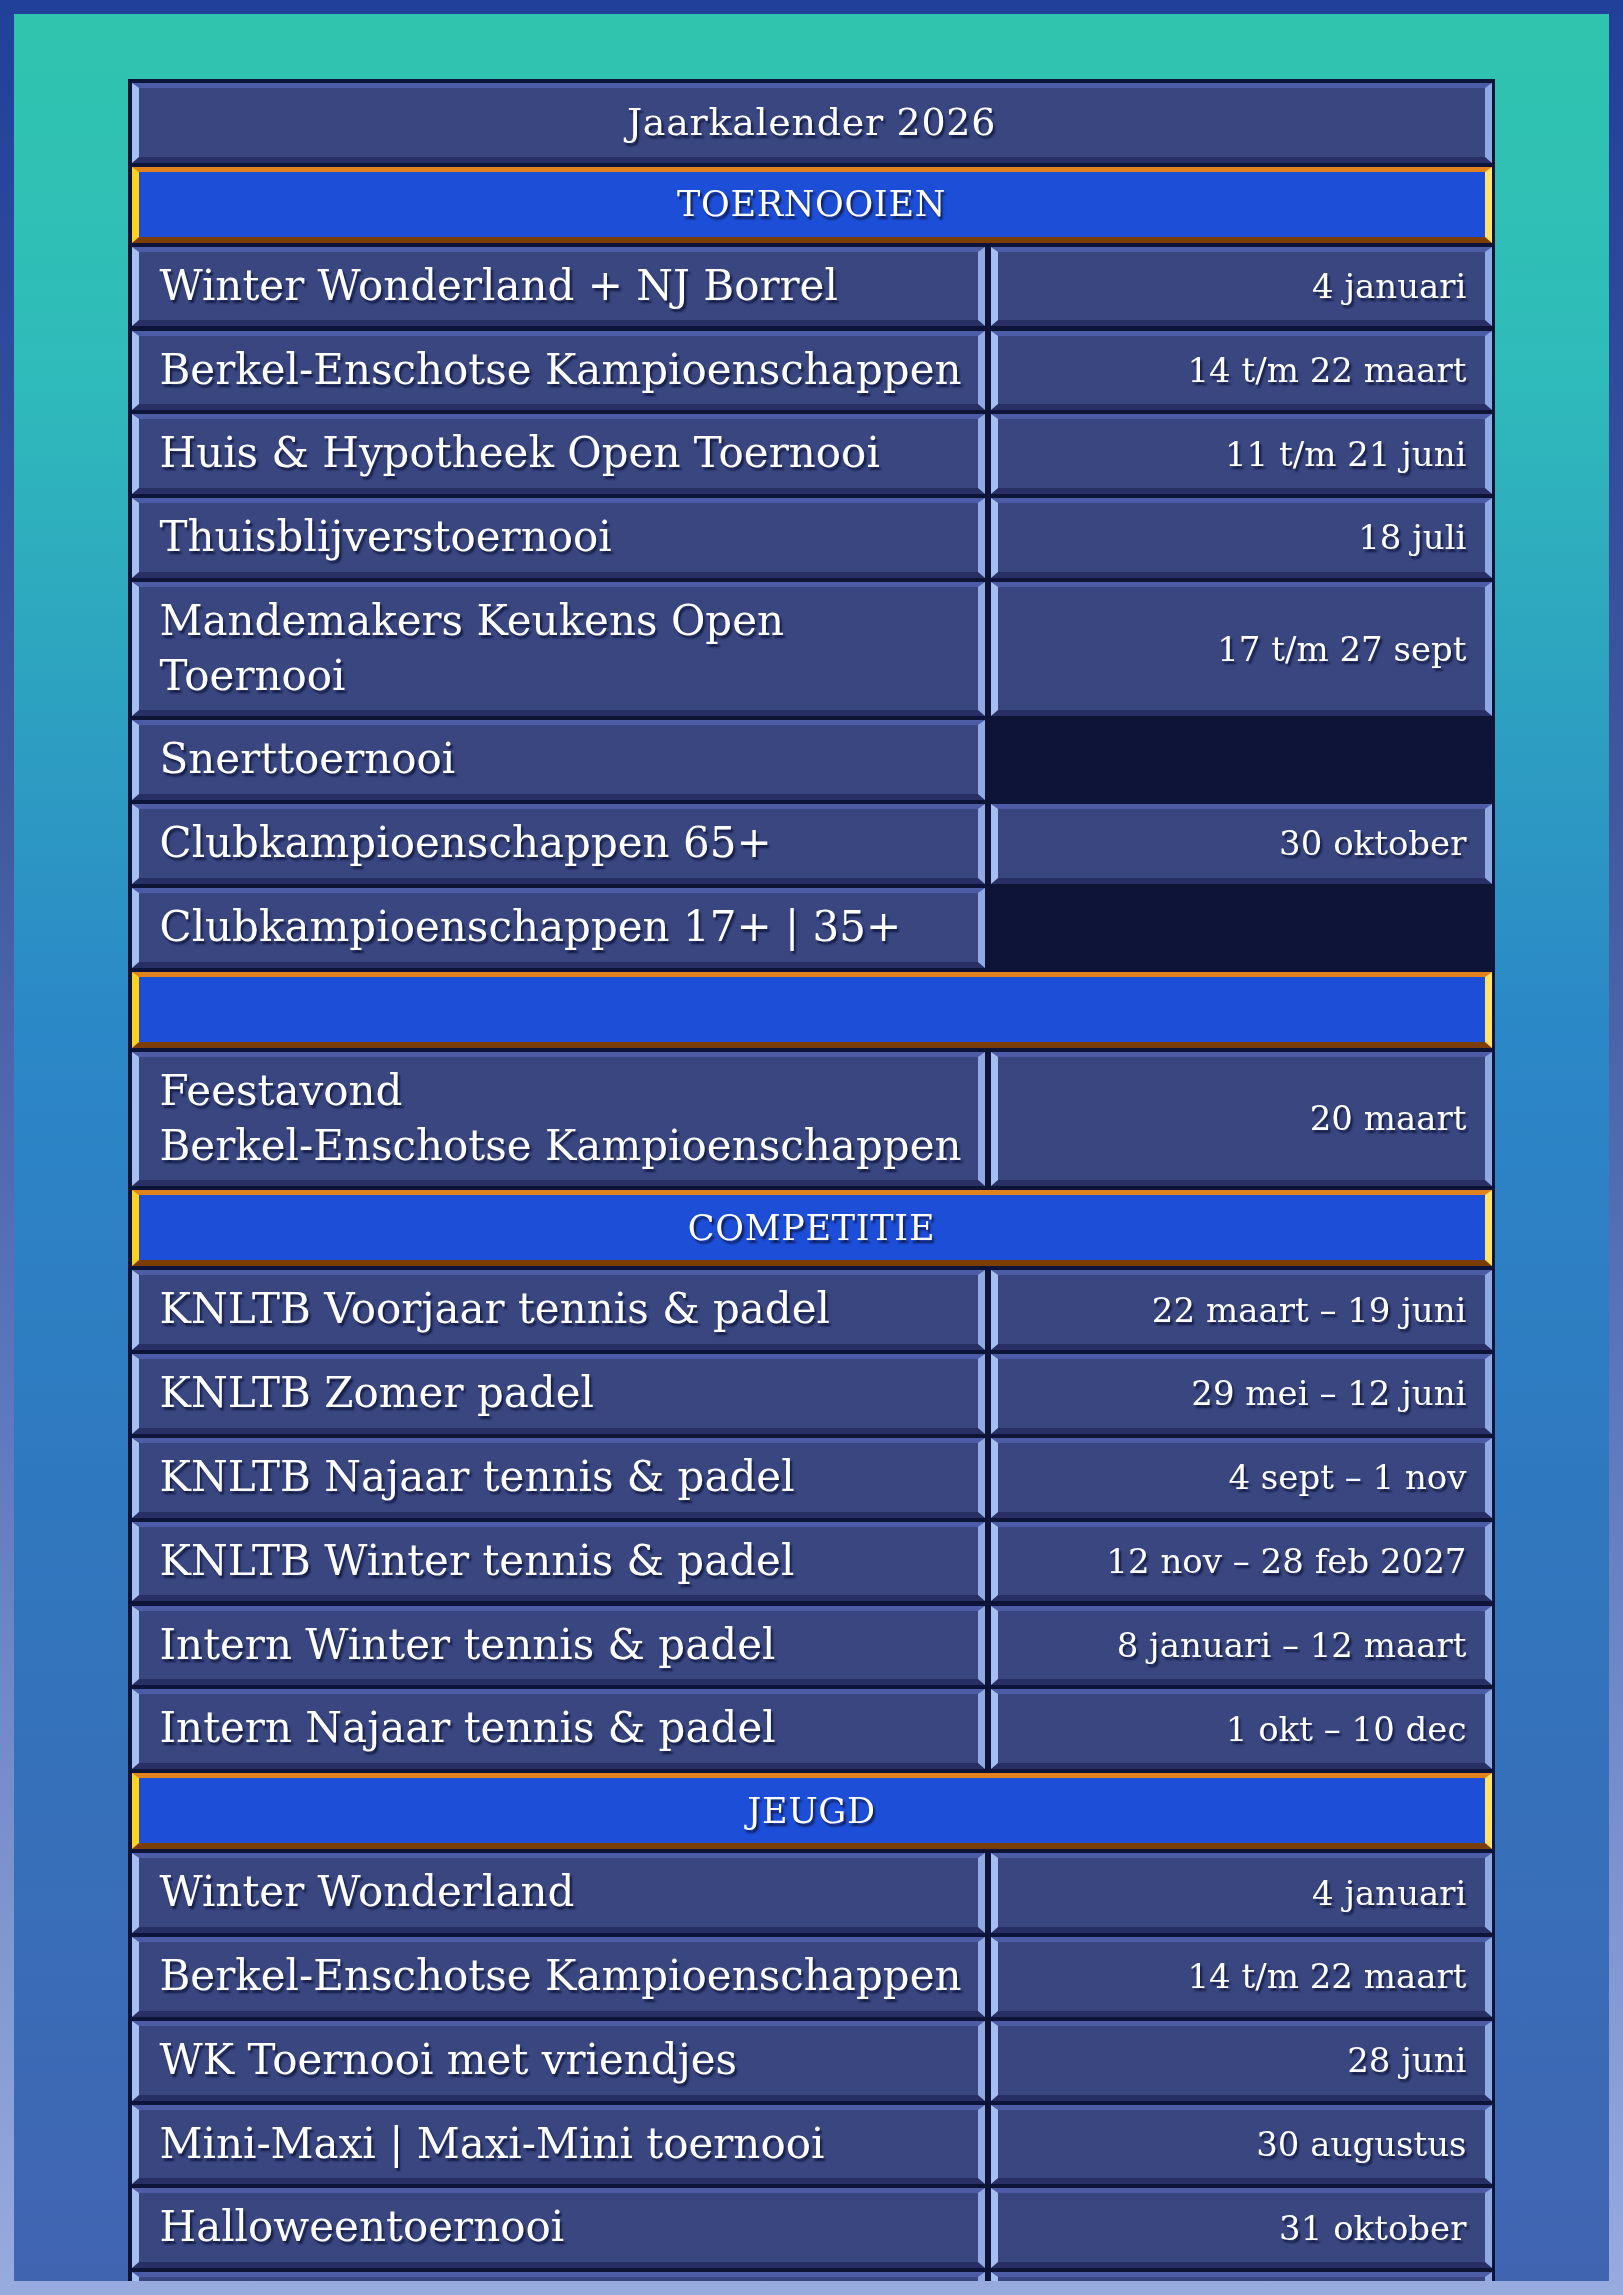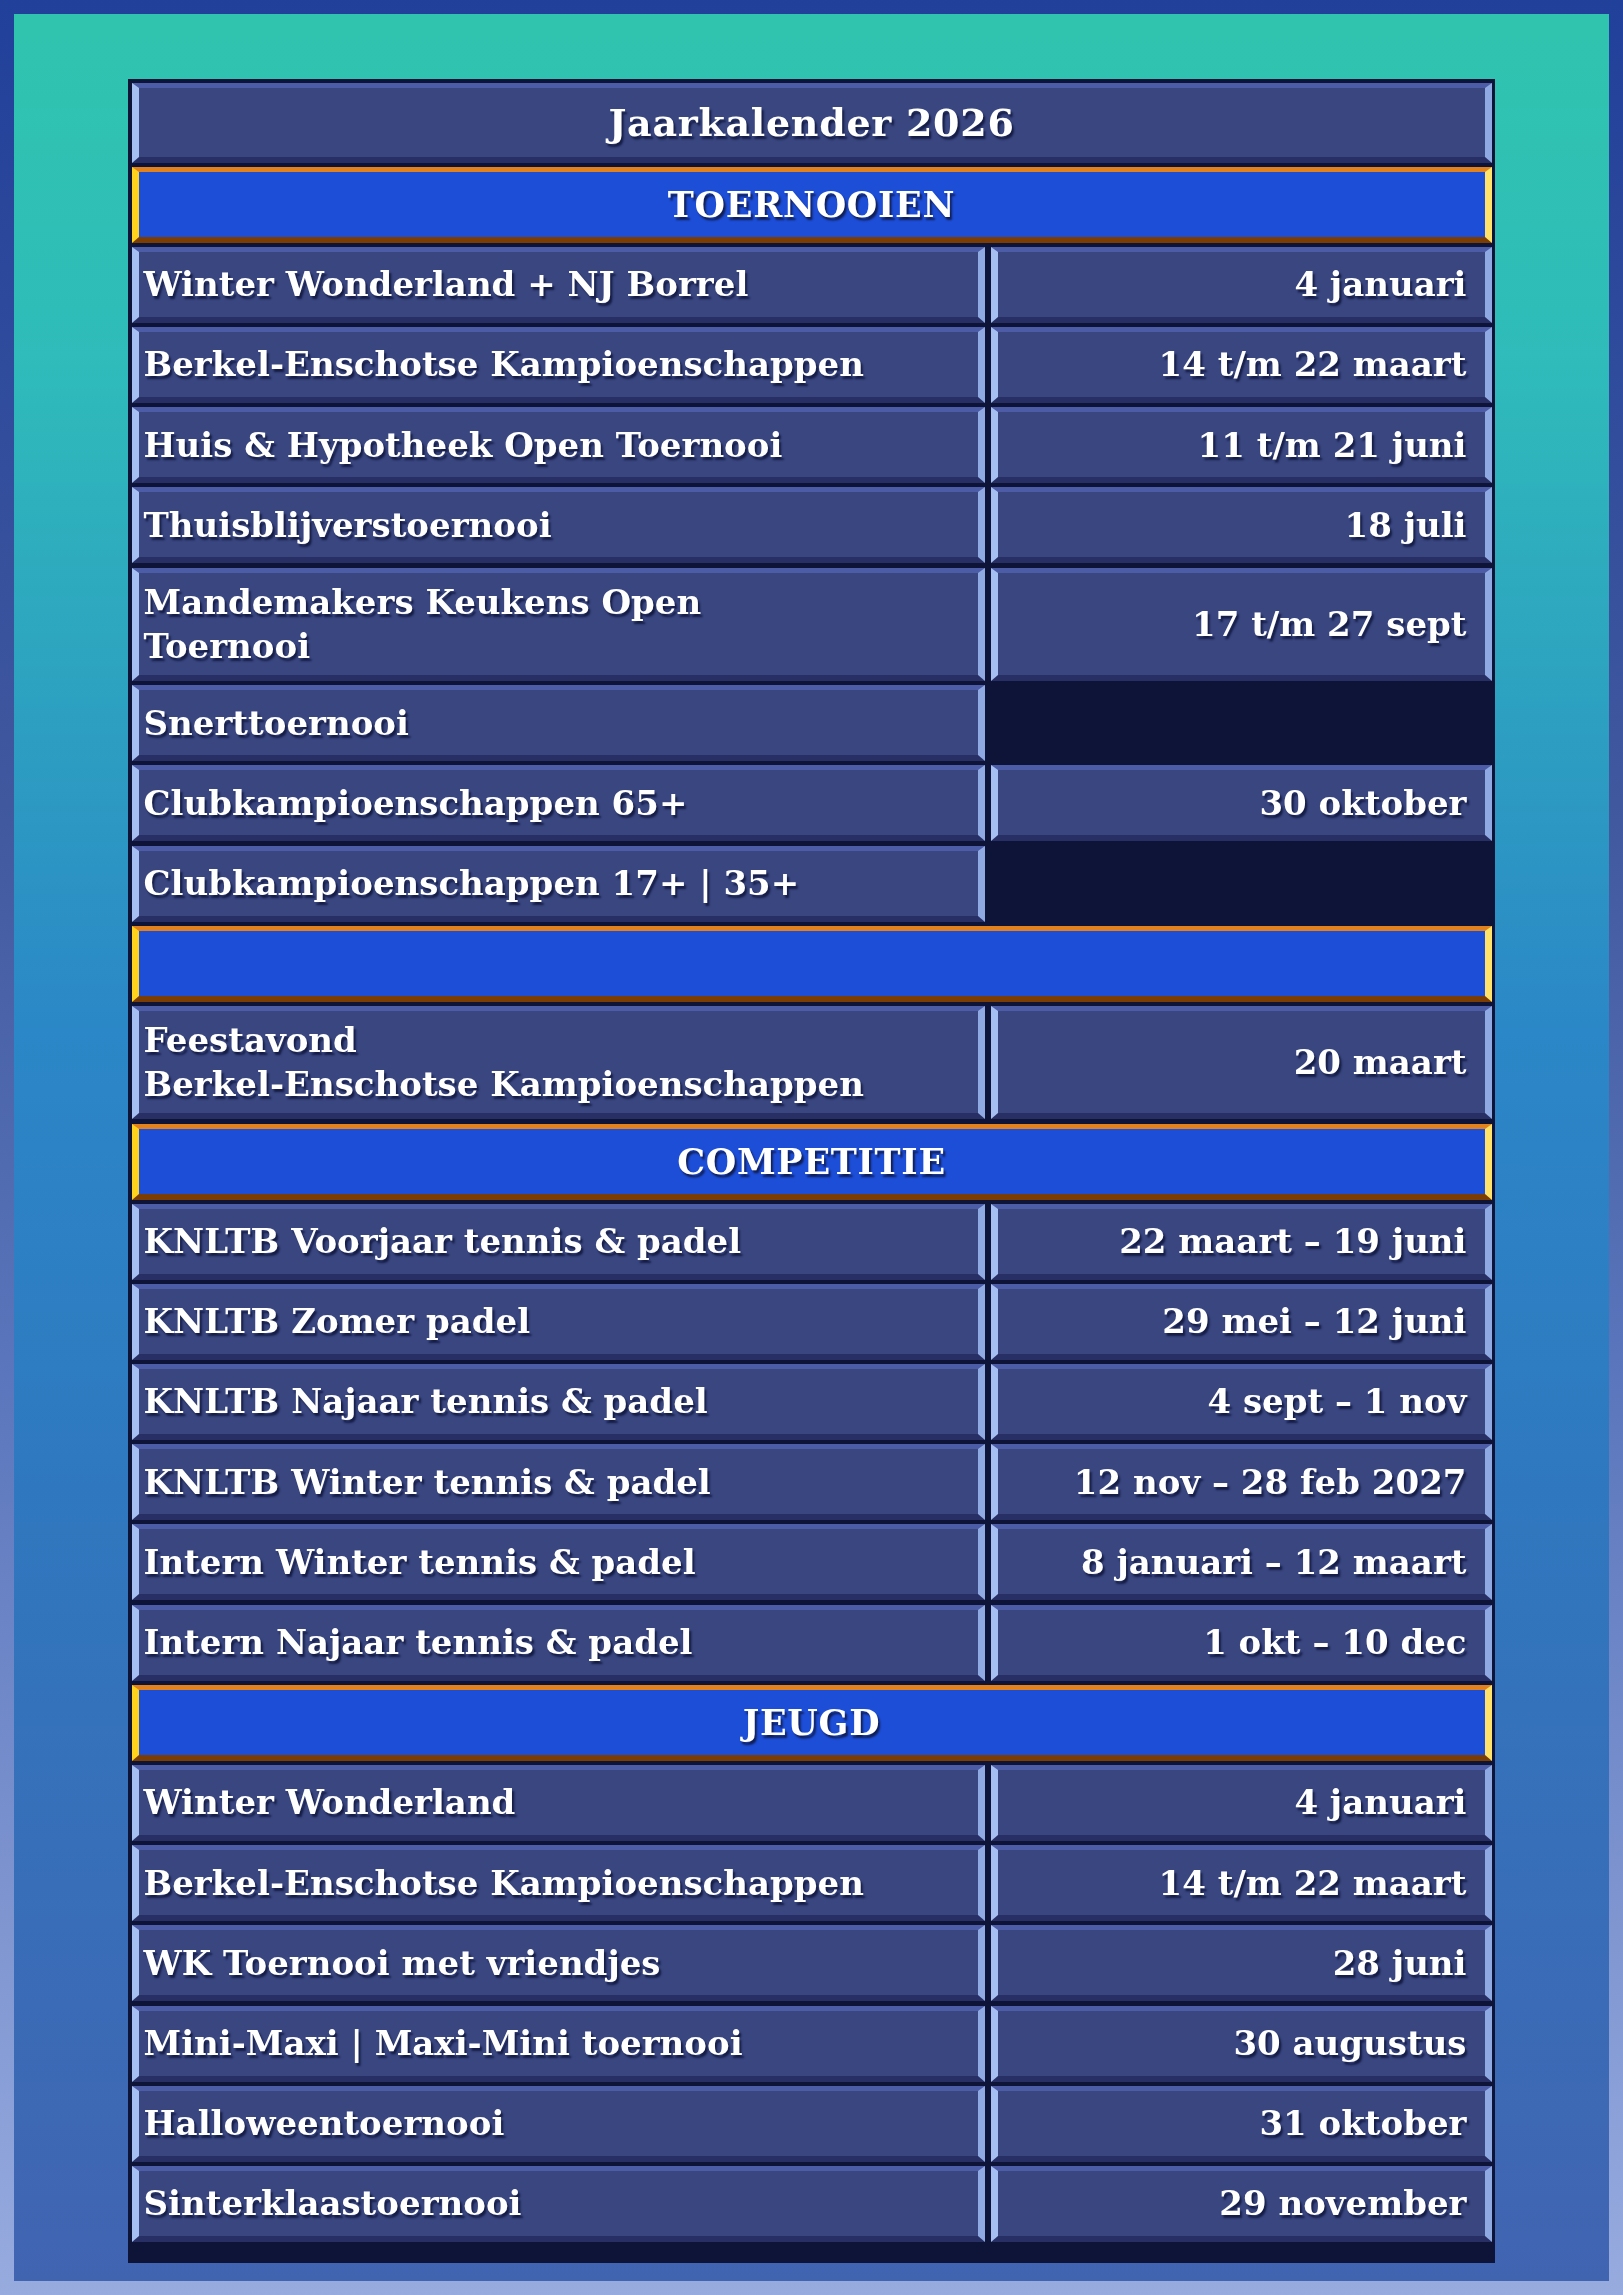--- a/index.html
+++ b/index.html
@@ -26,41 +26,41 @@
   .row{display:flex;gap:6.3px;min-height:76px;}
   .cell{
     box-sizing:border-box;
     background:#394680;
     border-style:solid;
     border-width:5.6px 7px 6.3px 7px;
     border-top-color:#4d5ca6;
     border-right-color:#8fa9e2;
     border-bottom-color:#272f64;
     border-left-color:#a6bff2;
-    color:#ffffff;font-weight:bold;
+    color:#ffffff;font-weight:normal;
     display:flex;align-items:center;
     text-shadow:2.1px 2.8px 2.1px rgba(13,19,55,0.8);
   }
   .title-row{
     min-height:80px;justify-content:center;
     font-size:38px;letter-spacing:0.7px;
   }
   .header-row{
     min-height:76px;justify-content:center;
     font-size:35px;letter-spacing:0.7px;
     background:#1d4ed8;
     border-top-color:#e1821f;
     border-right-color:#ffe26a;
     border-bottom-color:#7c3d05;
     border-left-color:#ffd21e;
   }
   .name{
     flex:0 0 853px;
-    font-size:34px;line-height:1.3;
-    padding:7px 14px 7px 5px;
+    font-size:42px;line-height:1.3;
+    padding:7px 14px 7px 21px;
     white-space:pre-line;
   }
   .date{
     flex:1;justify-content:flex-end;text-align:right;
     font-size:34px;line-height:1.3;
     padding:7px 18px 7px 11.2px;
   }
 </style>
 </head>
 <body>

